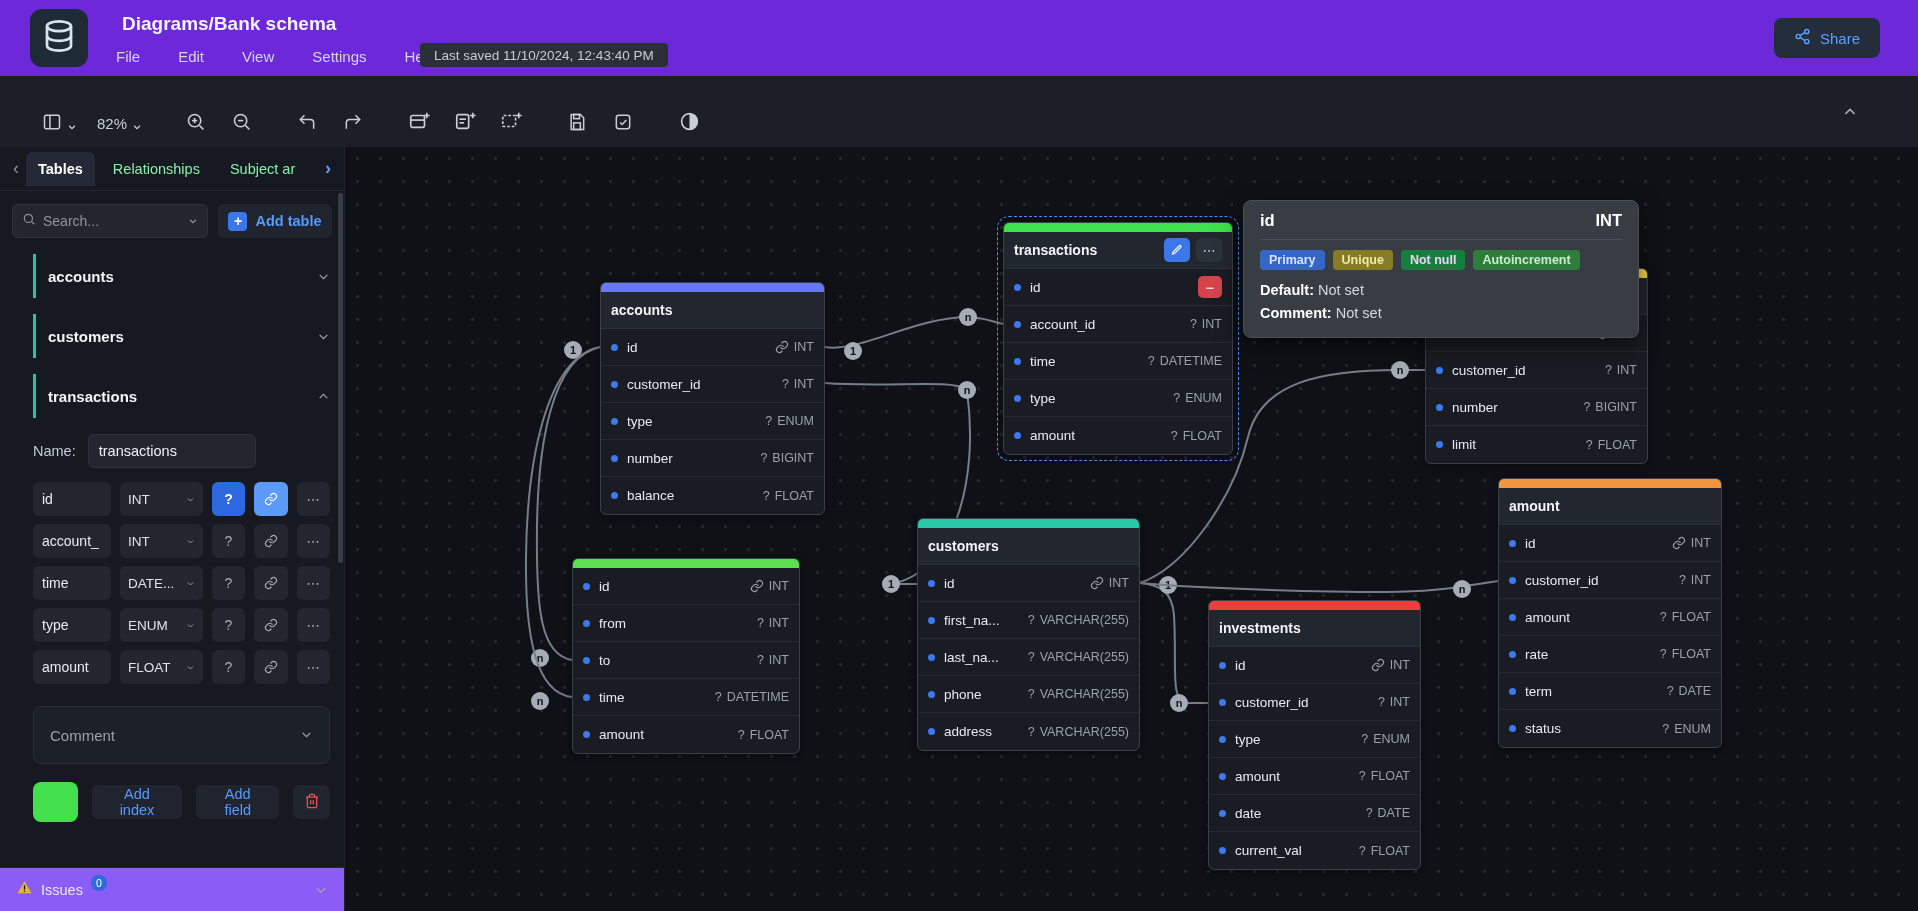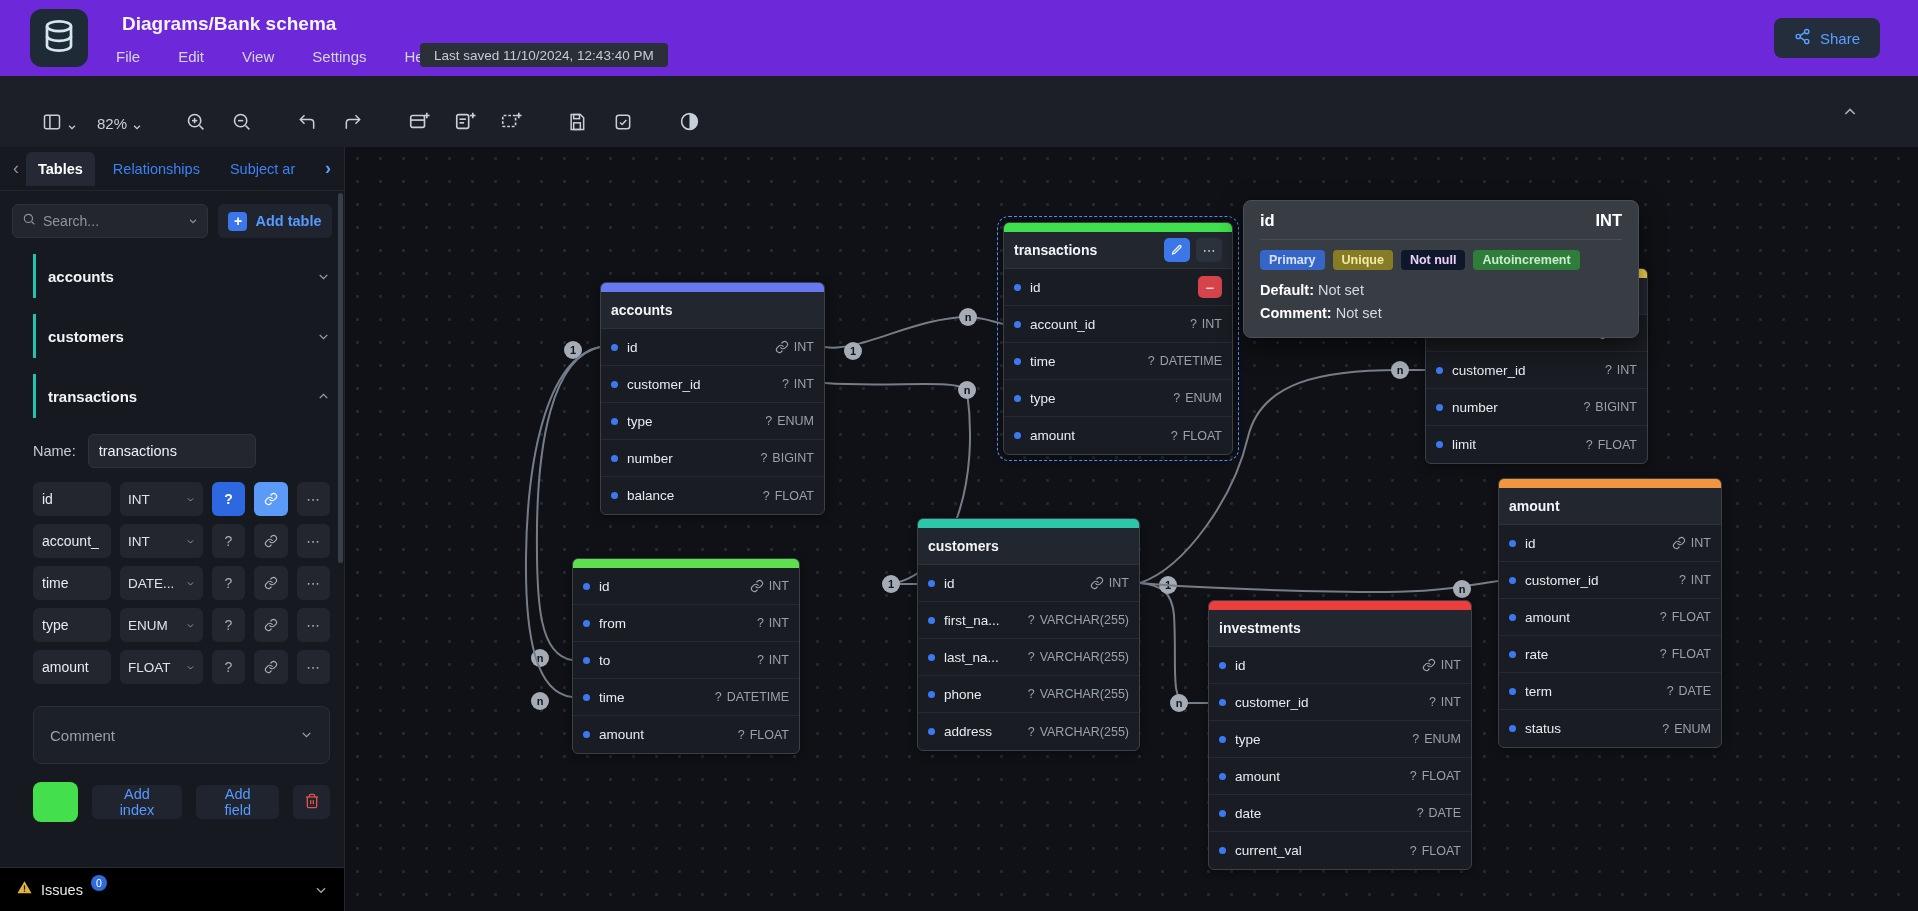--- a/index.html
+++ b/index.html
@@ -31,21 +31,21 @@
   .collapse-btn { position:absolute; right:48px; top:92px; width:40px; height:40px;
     display:flex; align-items:center; justify-content:center; }
 
   
   .sidebar { position:absolute; left:0; top:147px; width:345px; bottom:0; background:#16191f;
     border-right:1px solid #23262e; }
   .side-tabs { height:44px; display:flex; align-items:center; border-bottom:1px solid #23262e; padding:0 6px; }
   .tab-chev { width:20px; text-align:center; color:#8d939d; font-size:18px; }
   .tab-chev.blue { color:#58a0ff; font-weight:700; }
   .tabs-wrap { display:flex; flex:1; gap:6px; overflow:hidden; }
-  .tab { padding:9px 12px; font-size:14.5px; color:#3b82f6; border-radius:6px 6px 0 0; white-space:nowrap; }
+  .tab { padding:9px 12px; font-size:14.5px; color:#86efac; border-radius:6px 6px 0 0; white-space:nowrap; }
   .tab.active { color:#ffffff; background:#242935; font-weight:700; }
   .search-row { display:flex; gap:10px; padding:13px 12px 8px 12px; }
   .search-box { width:196px; height:34px; background:#23262e; border:1px solid #2e323b; border-radius:6px;
     display:flex; align-items:center; padding:0 9px; gap:7px; color:#8d939d; }
   .search-box input { flex:1; background:transparent; border:none; color:#d7dbe1; font-size:14px; width:110px; }
   .search-box input::placeholder { color:#8d939d; }
   .add-table-btn { flex:1; height:34px; background:#1f242e; border-radius:6px; color:#569aff;
     display:flex; align-items:center; justify-content:center; gap:8px; font-size:14.5px; font-weight:600; }
   .plus-tile { width:19px; height:19px; background:#3b77e8; color:#fff; border-radius:4px;
     display:flex; align-items:center; justify-content:center; font-size:14px; font-weight:700; }
@@ -73,21 +73,21 @@
   .comment-box { margin:22px 0 18px 0; height:58px; background:#1c2027; border:1px solid #2a2e37;
     border-radius:8px; display:flex; align-items:center; justify-content:space-between; padding:0 16px;
     color:#9aa1ab; font-size:15px; }
   .editor-actions { display:flex; gap:14px; align-items:center; }
   .swatch { width:46px; height:40px; border-radius:8px; }
   .txtbtn { height:34px; padding:0 14px; background:#1f242e; border-radius:6px; color:#569aff; font-size:14.5px; }
   .trash-btn { width:38px; height:34px; background:#1f242e; border-radius:6px; color:#e5534b;
     display:flex; align-items:center; justify-content:center; }
   .side-scroll { position:absolute; right:1px; top:46px; width:5px; height:370px; background:#383e48; border-radius:3px; }
   .issues-bar { position:absolute; left:0; right:0; bottom:0; height:44px; border-top:1px solid #262a32;
-    background:#000000; display:flex; align-items:center; padding:0 16px; gap:8px; }
+    background:#8b5cf6; display:flex; align-items:center; padding:0 16px; gap:8px; }
   .issues-label { font-size:14.5px; color:#e8eaee; }
   .issues-badge { min-width:16px; height:16px; border-radius:8px; background:#2f6bdb; color:#fff;
     font-size:10.5px; display:flex; align-items:center; justify-content:center; position:relative; top:-7px; }
   .issues-chev { margin-left:auto; color:#9aa1ab; display:flex; }
 
   
   .canvas { position:absolute; left:346px; top:147px; width:1572px; height:764px; overflow:hidden;
     background-color:#0f1116;
     background-image:radial-gradient(circle,#242830 1.4px,transparent 1.5px);
     background-size:23px 23px; }
@@ -737,21 +737,21 @@
         <div class="tleft">
           <span class="fdot"></span>
           <span class="fname">address</span>
         </div>
         <div class="tright">
           <span class="nul">?</span>
           <span class="ftype">VARCHAR(255)</span>
         </div>
       </div>
     </div>
-    <div class="tbl" style="left: 862px; top: 453px; width: 264px;">
+    <div class="tbl" style="left: 862px; top: 453px; width: 213px;">
       <div class="tstrip" style="background: rgb(237, 62, 62);"></div>
       <div class="ttitle">
         <span class="tname">investments</span>
       </div>
       <div class="trow">
         <div class="tleft">
           <span class="fdot"></span>
           <span class="fname">id</span>
         </div>
         <div class="tright">
@@ -938,21 +938,21 @@
       </div>
     </div>
     <div class="field-tooltip">
     <div class="ft-head">
       <span>id</span>
       <span>INT</span>
     </div>
     <div class="ft-badges">
         <span class="badge" style="background: rgb(53, 101, 198); color: rgb(214, 228, 255);">Primary</span>
         <span class="badge" style="background: rgb(135, 124, 38); color: rgb(242, 233, 166);">Unique</span>
-        <span class="badge" style="background: #0f172a; color: rgb(236, 210, 249);">Not null</span>
+        <span class="badge" style="background: #15803d; color: rgb(236, 210, 249);">Not null</span>
         <span class="badge" style="background: rgb(46, 125, 59); color: rgb(201, 236, 206);">Autoincrement</span>
       </div>
     <div class="ft-rows">
         <div><b>Default:</b> <span>Not set</span></div>
         <div><b>Comment:</b> <span>Not set</span></div>
       </div>
   </div>
 </div>
 
 </body></html>

